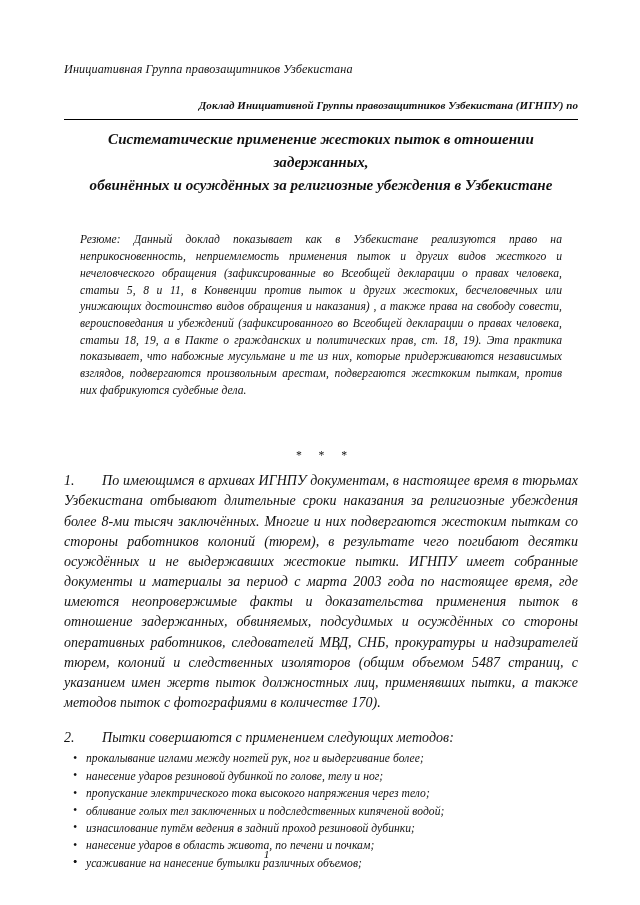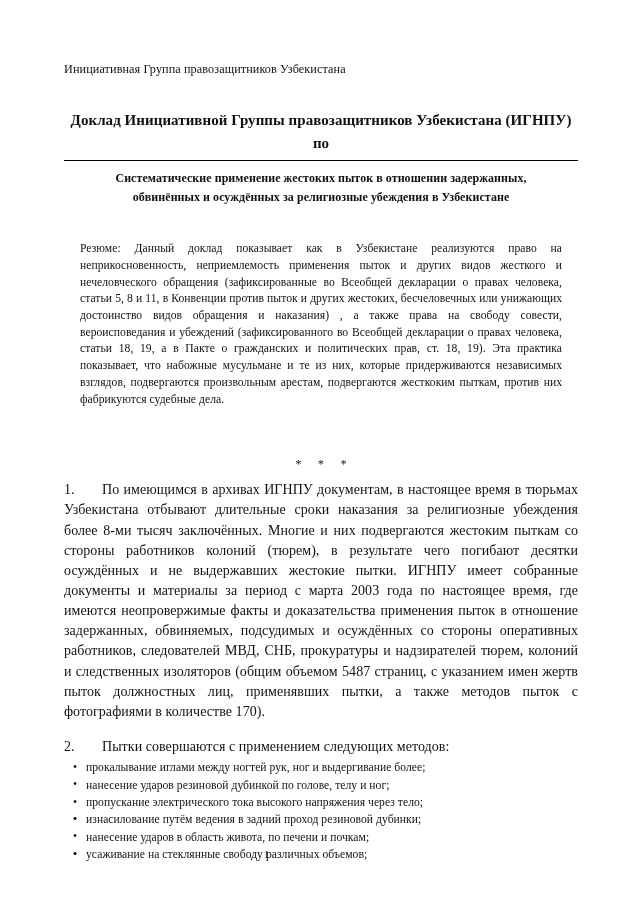--- a/index.html
+++ b/index.html
@@ -14,60 +14,61 @@
     color: #111111;
     position: relative;
     overflow: hidden;
   }
   .page {
     position: relative;
     width: 533px;
     height: 905px;
     box-sizing: border-box;
     padding: 0;
+    font-style: italic;
   }
   .content {
     position: absolute;
     left: 64px;
     top: 0;
     width: 514px;
   }
 
   
   .org-line {
     font-size: 12.2px;
     line-height: 1.2;
     margin-top: 62px;
     letter-spacing: 0.1px;
   }
 
   
   .doc-title {
-    margin-top: 32px;
-    font-size: 15px;
+    margin-top: 20px;
+    font-size: 11px;
     font-weight: bold;
     line-height: 1.55;
-    text-align: center;
+    text-align: right;
     letter-spacing: 0.05px;
   }
   .doc-title .tl {
     display: block;
   }
 
   .title-rule {
     margin-top: 5px;
     border: 0;
     border-top: 1.6px solid #000000;
     width: 514px;
   }
 
   
   .doc-subtitle {
     margin-top: 0;
-    font-size: 12px;
+    font-size: 15px;
     font-weight: bold;
     line-height: 1.55;
     text-align: center;
     letter-spacing: 0.05px;
   }
   .doc-subtitle .tl {
     display: block;
   }
 
   
@@ -176,23 +177,23 @@
     <div class="gap-md"></div>
 
     <p class="num-para">
       <span class="num">2.</span><span>Пытки совершаются с применением следующих методов:</span>
     </p>
 
     <ul class="methods">
       <li><span class="bullet">•</span><span>прокалывание иглами между ногтей рук, ног и выдергивание более;</span></li>
       <li><span class="bullet">•</span><span>нанесение ударов резиновой дубинкой по голове, телу и ног;</span></li>
       <li><span class="bullet">•</span><span>пропускание электрического тока высокого напряжения через тело;</span></li>
-      <li><span class="bullet">•</span></li>
+      <li><span class="bullet">•</span><span>обливание голых тел заключенных и подследственных кипяченой водой;</span></li>
       <li><span class="bullet">•</span><span>изнасилование путём ведения в задний проход резиновой дубинки;</span></li>
       <li><span class="bullet">•</span><span>нанесение ударов в область живота, по печени и почкам;</span></li>
       <li><span class="bullet">•</span></li>
-      <li><span class="bullet">•</span><span>усаживание на стеклянные свободу различных объемов;</span></li>
+      <li><span class="bullet">•</span><span>усаживание на нанесение бутылки различных объемов;</span></li>
     </ul>
 
   </div>
 
   <div class="page-number">1</div>
 </div>
 
 </body></html>

